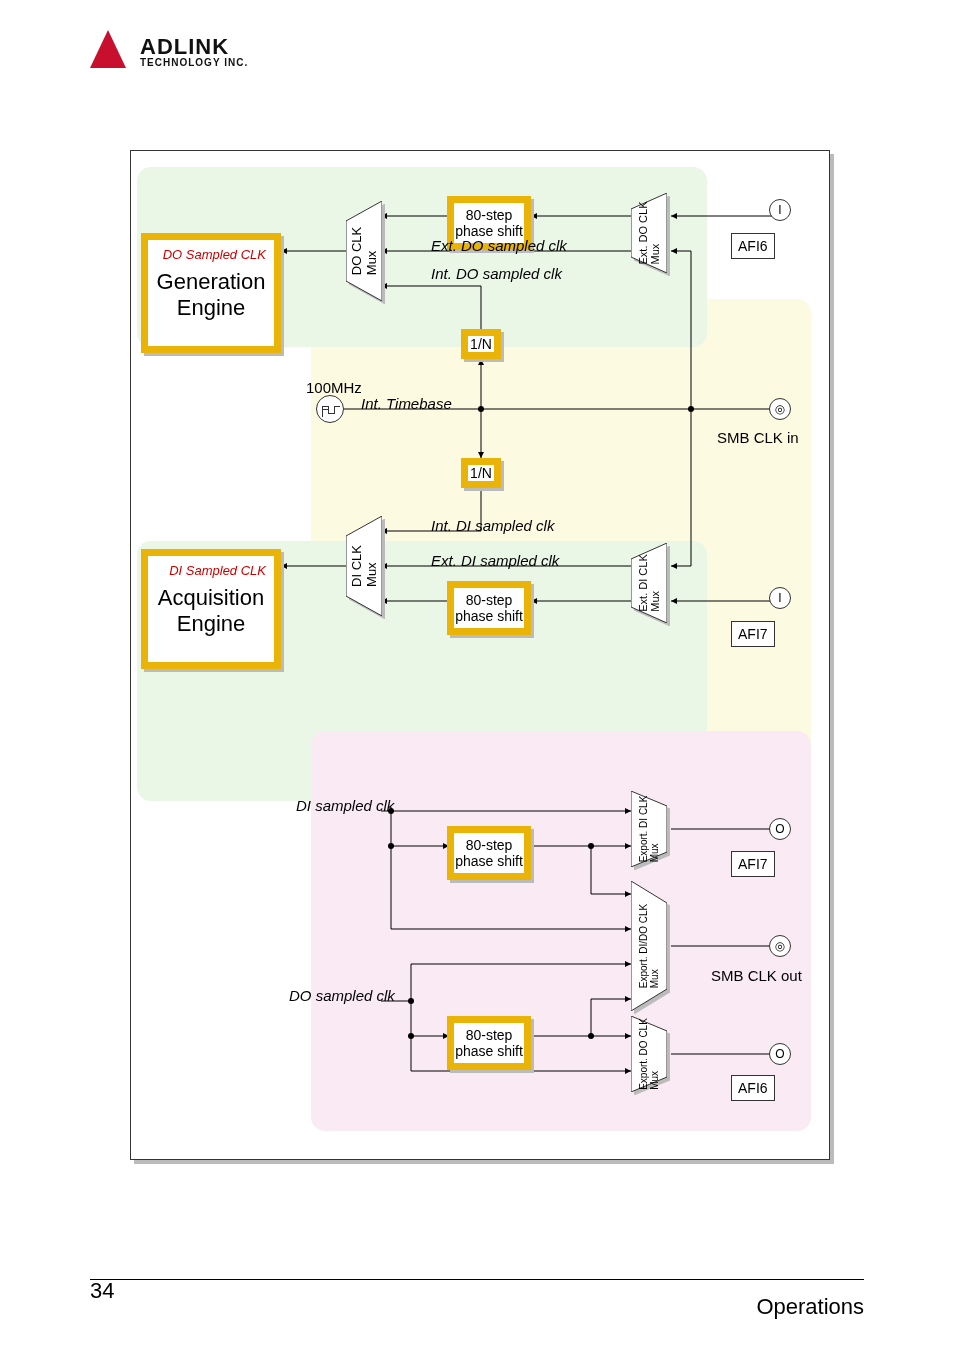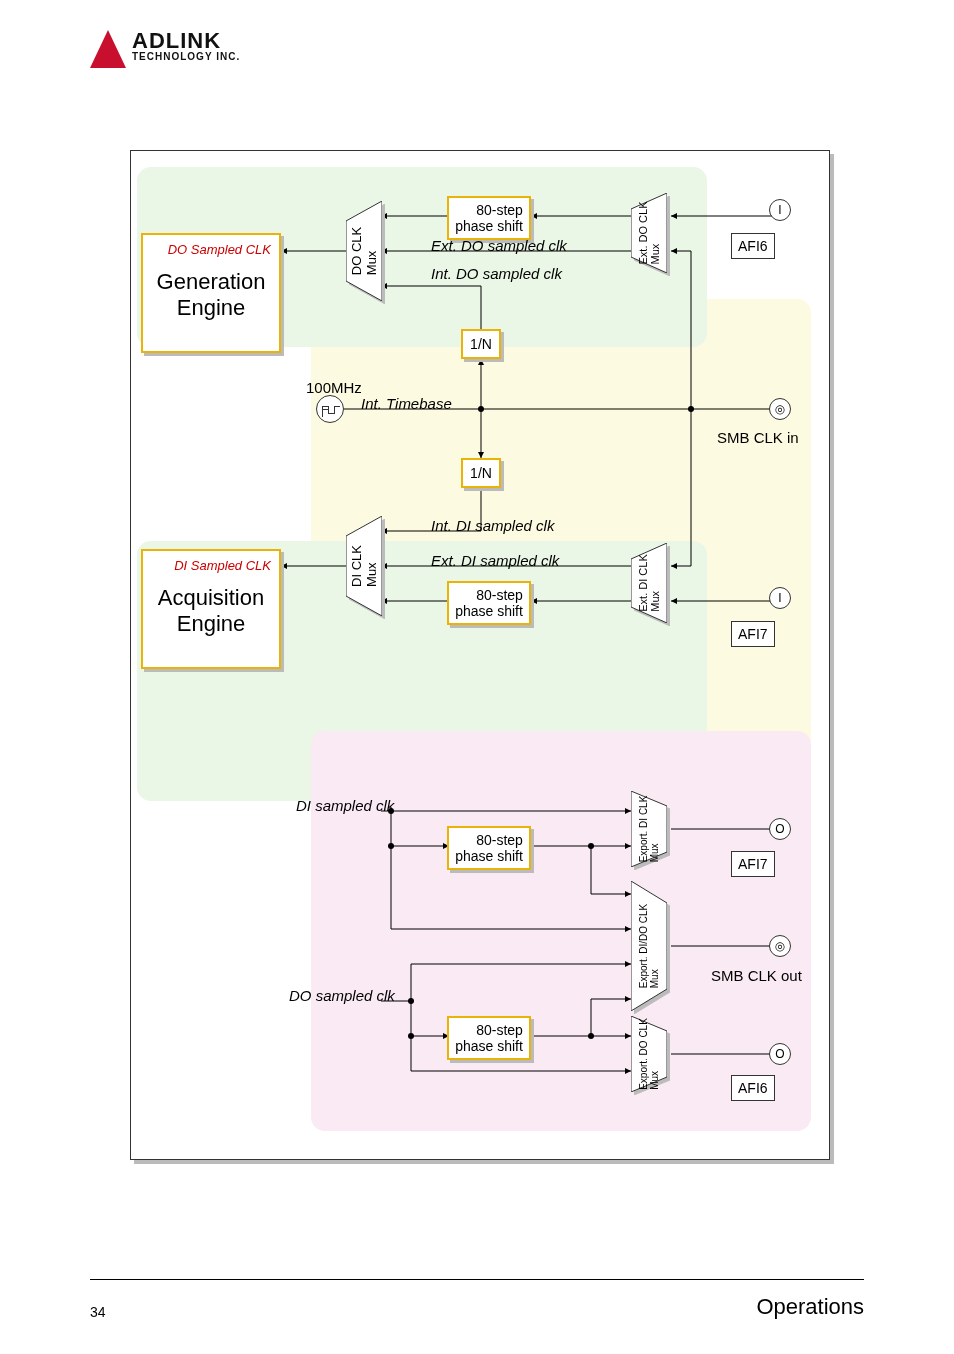--- a/index.html
+++ b/index.html
@@ -10,22 +10,22 @@
     background: #fff;
     position: relative;
   }
   .page {
     position: absolute;
     inset: 0;
     padding: 30px 90px 40px 90px;
   }
   .logo {
     display: flex;
-    align-items: flex-start;
-    gap: 6px;
+    align-items: flex-end;
+    gap: 14px;
   }
   .logo-triangle {
     width: 0; height: 0;
     border-left: 18px solid transparent;
     border-right: 18px solid transparent;
     border-bottom: 38px solid #c8102e;
     position: relative;
   }
   .logo-triangle::after{
     content:"";
@@ -38,22 +38,22 @@
     opacity:0;
   }
   .logo-text { line-height: 1; }
   .logo-title { font-weight: 800; font-size: 22px; color: #111; letter-spacing: 1px;}
   .logo-sub { font-weight: 700; font-size: 10px; color: #111; letter-spacing: 1px;}
   .divider {
     position:absolute; left:90px; right:90px; bottom:74px;
     height:1px; background:#000;
   }
   .footer-left {
-    position:absolute; left:90px; bottom:34px;
-    font-size:14px; color:#000;
+    position:absolute; left:90px; bottom:50px;
+    font-size:22px; color:#000;
   }
   .footer-right {
     position:absolute; right:90px; bottom:34px;
     font-size:22px; color:#000;
   }
   .caption {
     position:absolute; left:0; right:0; bottom:108px;
     text-align:center;
     font-weight:700;
     font-size:20px; color:#000;
@@ -76,27 +76,27 @@
   .r-pink { background:#faeaf3; }
   
   .rg1 { left:6px; top:16px; width:570px; height:180px; }
   .ry1 { left:180px; top:148px; width:500px; height:510px; }
   .rg2 { left:6px; top:390px; width:570px; height:260px; }
   .rp1 { left:180px; top:580px; width:500px; height:400px; }
 
   .node {
     position:absolute;
     background:#fff;
-    border:2px solid #eab308;
+    border:7px solid #eab308;
     box-shadow:3px 3px 0 #bbb;
     font-size:14px;
     display:flex;
     align-items:center;
     justify-content:center;
-    text-align:right;
+    text-align:center;
     padding:4px 6px;
     line-height:1.15;
   }
   
   .mux {
     position:absolute;
     width:36px; height:100px;
   }
   .mux svg { position:absolute; inset:0; width:100%; height:100%; filter: drop-shadow(3px 3px 0 #bbb);}
   .mux .label {

